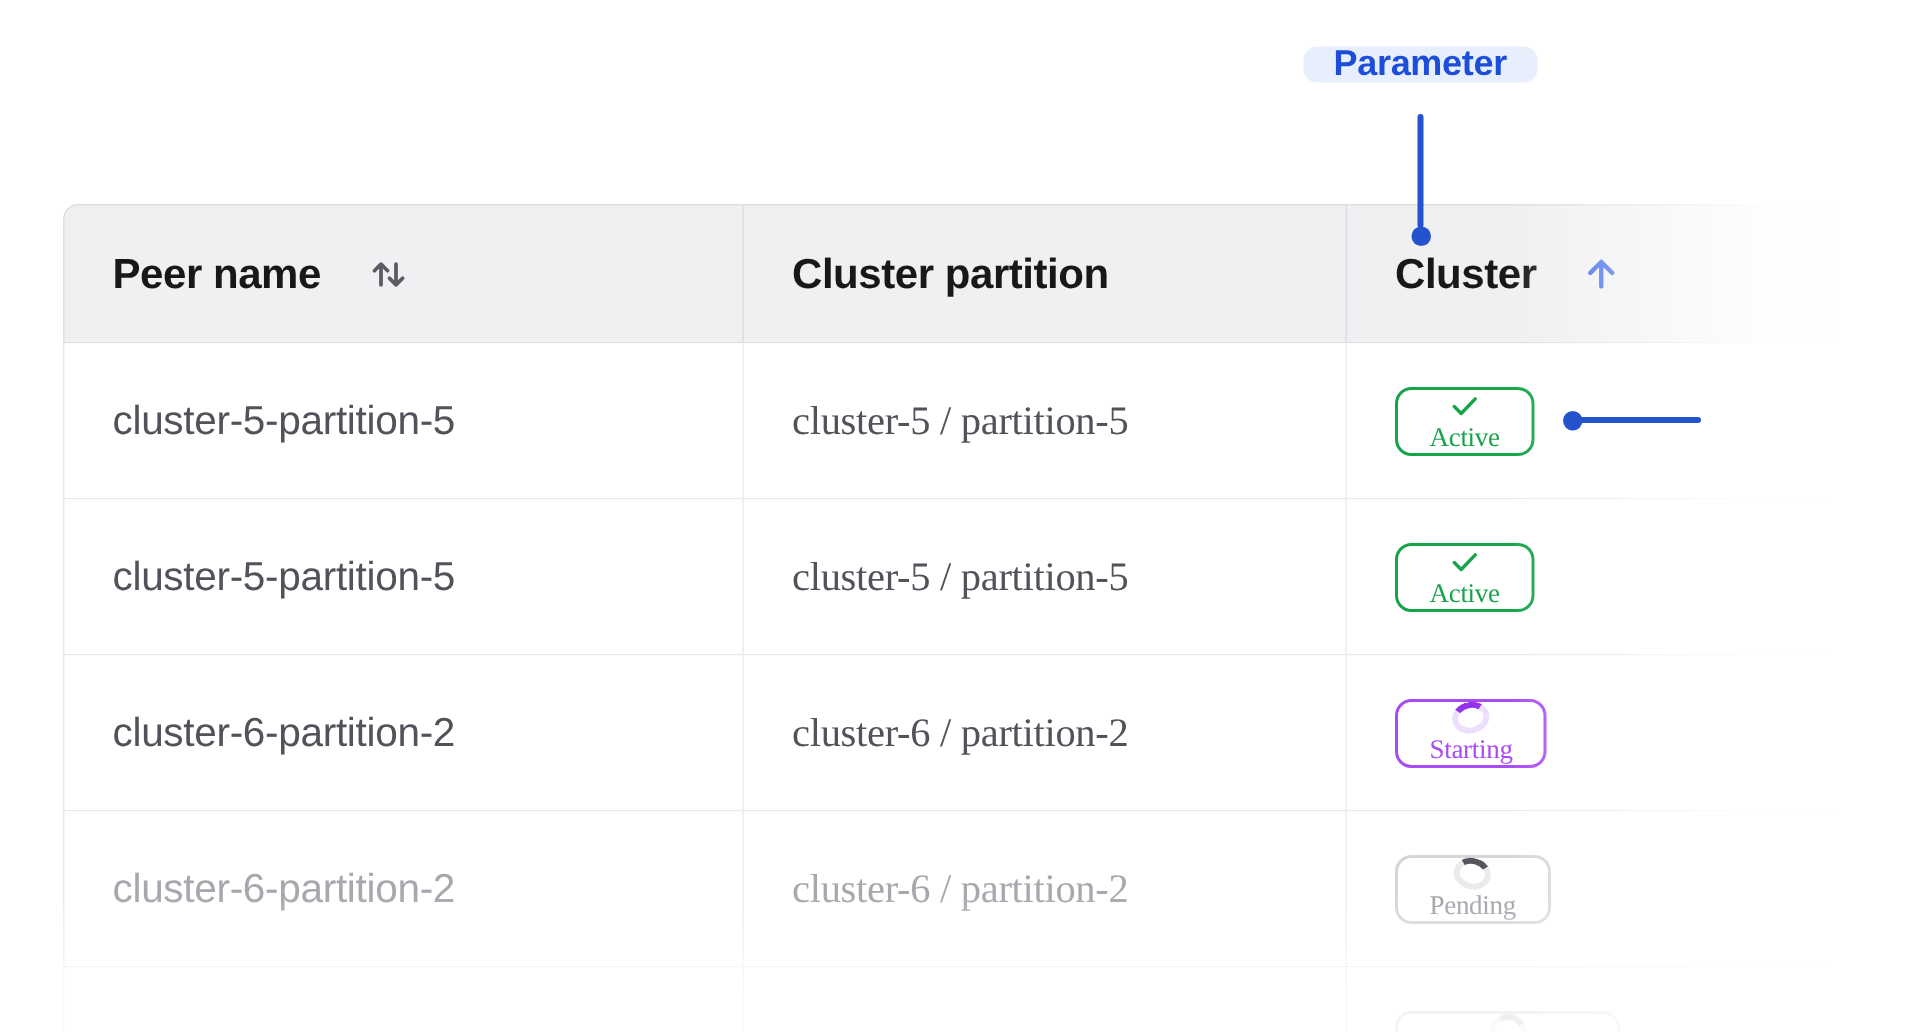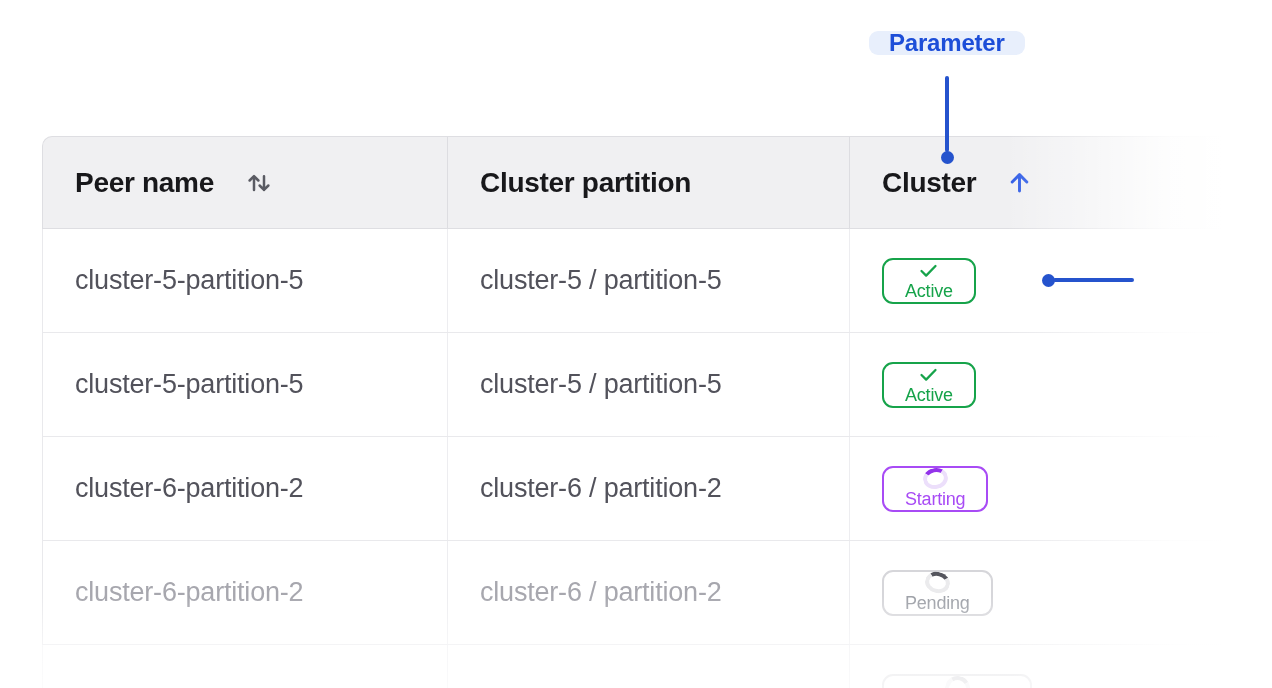--- a/index.html
+++ b/index.html
@@ -23,35 +23,35 @@
   }
   .th{
     display:flex;align-items:center;gap:30px;
     padding-left:32px;box-sizing:border-box;
     font-weight:bold;font-size:28px;letter-spacing:-0.3px;
     color:var(--header-text);
     text-align:center;
   }
   .th2,.th3{border-left:1px solid var(--header-divider);}
   .c1{width:404px;}
-  .c2{width:402px;}
+  .c2{width:402px;margin-left:48px;}
   .c3{flex:1;}
   .tr{
     display:flex;height:104px;
     border-bottom:1px solid var(--row-border);
     border-left:1px solid var(--row-border);
     box-sizing:border-box;background:#fff;
   }
   .td{
     display:flex;align-items:center;
     padding-left:32px;box-sizing:border-box;
     font-size:27px;letter-spacing:-0.2px;
     color:var(--body-text);
   }
-  .td2,.td3{border-left:1px solid var(--col-divider);}
+  .td2,.td3{border-left:1px solid var(--col-divider);font-family:Liberation Serif, serif;}
   .tr.muted .cell{color:var(--muted-text);}
   .tr.partial{border-left-color:#f2f2f4;}
   
   .status-badge{
     display:inline-flex;align-items:center;
     height:46px;padding:0 21px;box-sizing:border-box;
     border:2px solid;border-radius:11px;
     font-size:18px;letter-spacing:-0.2px;font-weight:normal;
     background:#fff;
     flex-direction:column;

